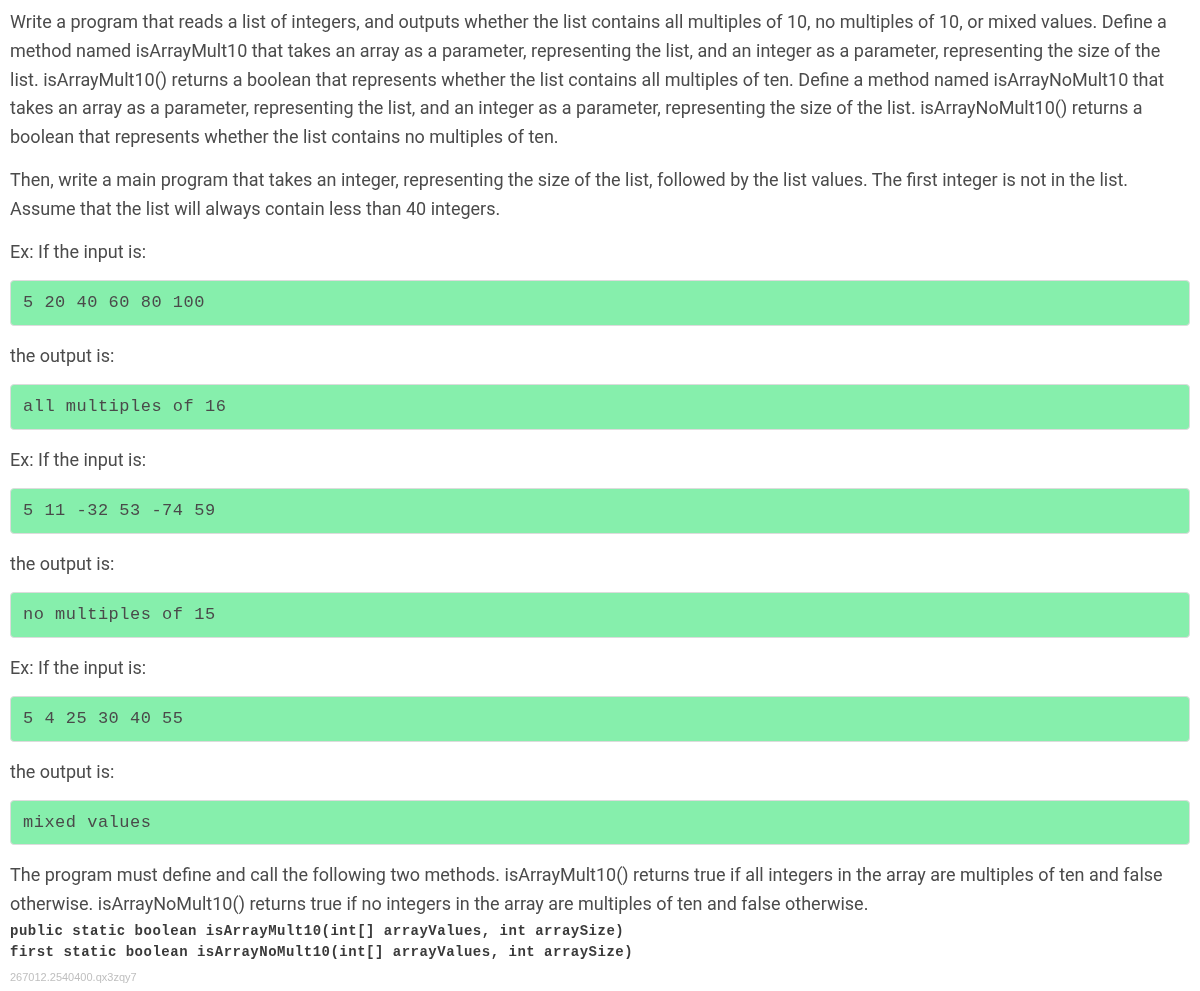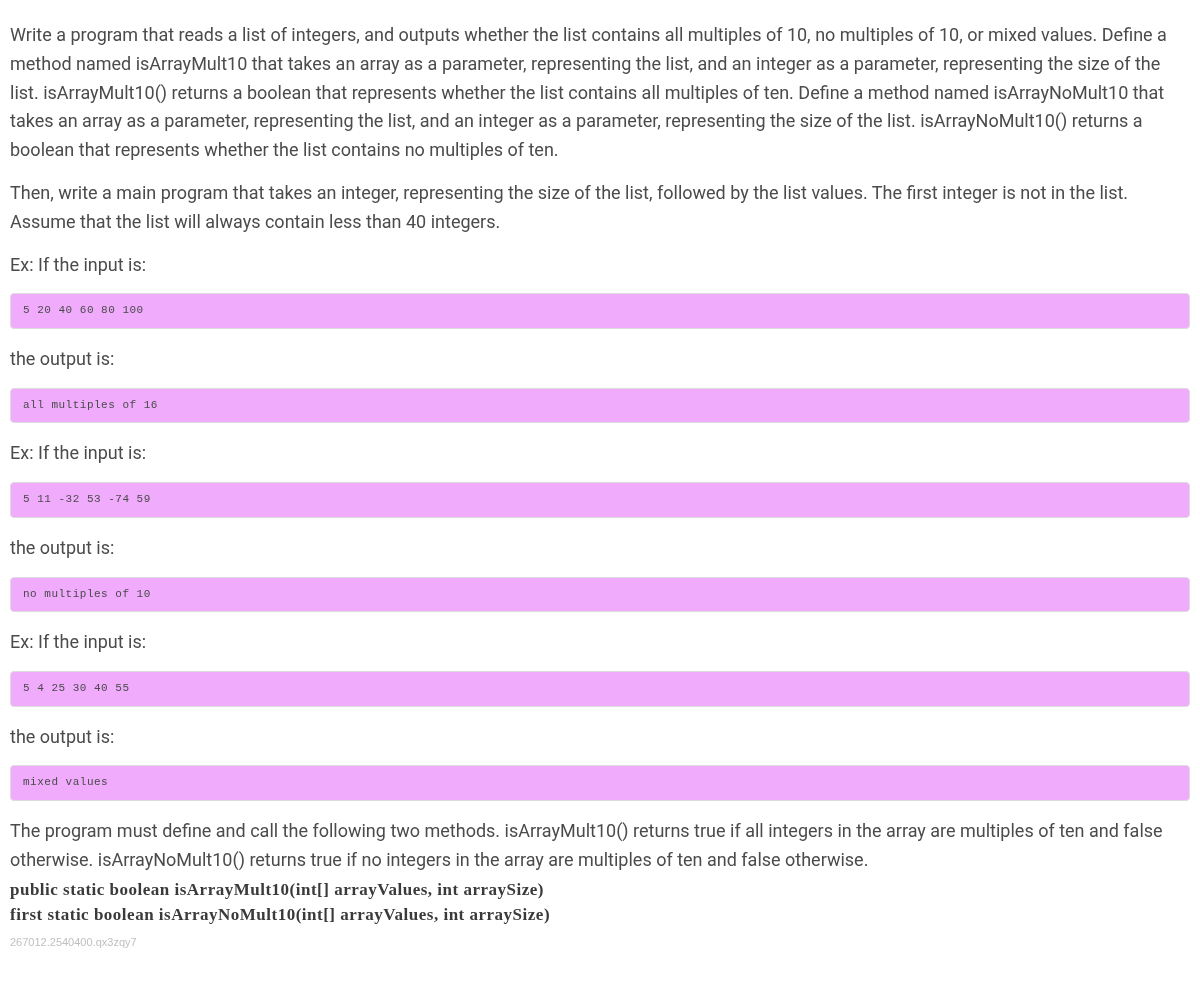--- a/index.html
+++ b/index.html
@@ -13,37 +13,36 @@
       line-height: 1.6;
       color: #4b4b4b;
       background: #ffffff;
       padding: 8px 10px;
       width: 1200px;
     }
     p {
       margin-bottom: 14px;
       color: #4b4b4b;
       font-weight: 400;
-      margin-top: 13px;
     }
     .code-block {
-      background-color: #f0abfc;
+      background-color: #86efac;
       border: 1px solid #dcdcdc;
       border-radius: 4px;
       padding: 8px 12px;
       font-family: "Courier New", Courier, monospace;
-      font-size: 11px;
+      font-size: 17px;
       color: #4a4a4a;
       margin-bottom: 16px;
       margin-top: 6px;
       letter-spacing: 0.5px;
     }
     .method-sig {
-      font-family: Liberation Serif, serif;
-      font-size: 17px;
+      font-family: Liberation Mono, monospace;
+      font-size: 14px;
       font-weight: bold;
       color: #3a3a3a;
       letter-spacing: 0.5px;
       line-height: 1.5;
     }
     .footer-id {
       font-size: 11px;
       color: #bfbfbf;
       margin-top: 6px;
       font-family: -apple-system, BlinkMacSystemFont, sans-serif;
@@ -63,21 +62,21 @@
 <p>the output is:</p>
 
 <div class="code-block">all multiples of 16</div>
 
 <p>Ex: If the input is:</p>
 
 <div class="code-block">5 11 -32 53 -74 59</div>
 
 <p>the output is:</p>
 
-<div class="code-block">no multiples of 10</div>
+<div class="code-block">no multiples of 15</div>
 
 <p>Ex: If the input is:</p>
 
 <div class="code-block">5 4 25 30 40 55</div>
 
 <p>the output is:</p>
 
 <div class="code-block">mixed values</div>
 
 <p style="margin-bottom:2px;">The program must define and call the following two methods. isArrayMult10() returns true if all integers in the array are multiples of ten and false otherwise. isArrayNoMult10() returns true if no integers in the array are multiples of ten and false otherwise.</p>

